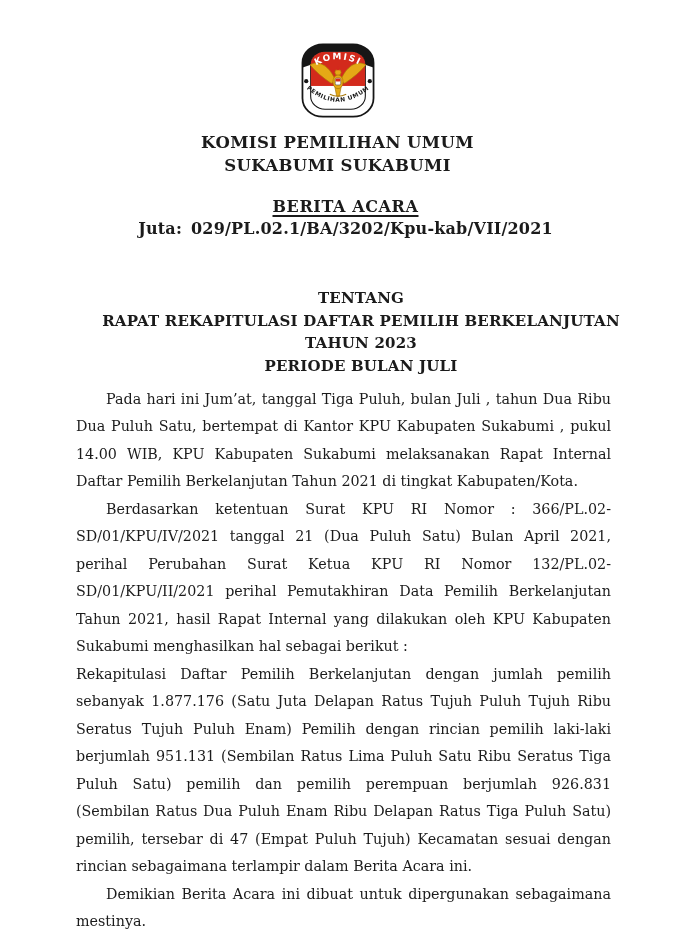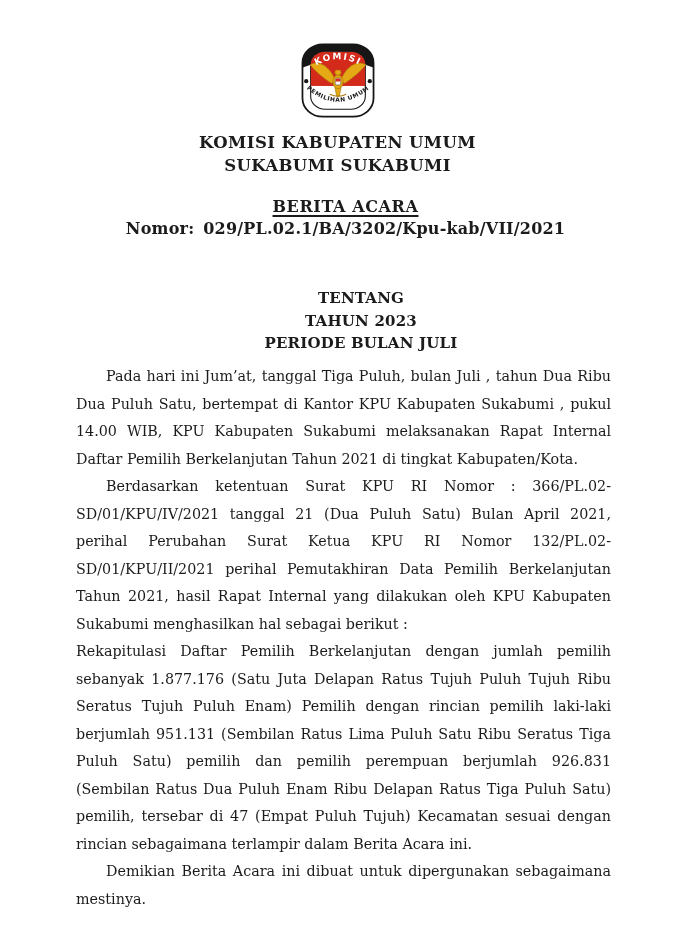--- a/index.html
+++ b/index.html
@@ -108,33 +108,34 @@
       <text font-size="13" font-weight="bold" letter-spacing="2.5" font-family="DejaVu Sans, sans-serif" fill="#ffffff">
         <textPath href="#topArc" startOffset="50%" text-anchor="middle">KOMISI</textPath>
       </text>
       <text font-size="8.6" font-weight="bold" letter-spacing="1" font-family="DejaVu Sans, sans-serif" fill="#161616">
         <textPath href="#botArc" startOffset="50%" text-anchor="middle">PEMILIHAN UMUM</textPath>
       </text>
     </svg>
   </div>
 
   <div class="org center">
-    <div>KOMISI KABUPATEN UMUM</div>
+    <div>KOMISI PEMILIHAN UMUM</div>
     <div>SUKABUMI SUKABUMI</div>
   </div>
 
   <div class="doc-title center">
     <div><span class="doc-type">BERITA ACARA</span></div>
     <div class="num-line">
-      <span>Nomor:</span><span class="num-value">029/PL.02.1/BA/3202/Kpu-kab/VII/2021</span>
+      <span>Juta:</span><span class="num-value">029/PL.02.1/BA/3202/Kpu-kab/VII/2021</span>
     </div>
   </div>
 
   <div class="subject center">
     <div>TENTANG</div>
+    <div>RAPAT REKAPITULASI DAFTAR PEMILIH BERKELANJUTAN</div>
     <div>TAHUN 2023</div>
     <div>PERIODE BULAN JULI</div>
   </div>
 
   <div class="body-text">
       <p class="para indent"><span>Pada hari ini </span><span class="b">Jum’at</span><span>, tanggal </span><span class="b">Tiga Puluh</span><span>, bulan </span><span class="b">Juli</span><span> , tahun </span><span class="b">Dua Ribu Dua Puluh Satu,</span><span> bertempat di Kantor KPU Kabupaten Sukabumi , pukul </span><span class="b">14.00 WIB,</span><span> KPU Kabupaten Sukabumi melaksanakan Rapat Internal Daftar Pemilih Berkelanjutan Tahun 2021 di tingkat Kabupaten/Kota.</span></p>
       <p class="para indent"><span>Berdasarkan ketentuan Surat KPU RI Nomor : 366/PL.02-SD/01/KPU/IV/2021 tanggal 21 (Dua Puluh Satu) Bulan April 2021, perihal Perubahan Surat Ketua KPU RI Nomor 132/PL.02-SD/01/KPU/II/2021 perihal Pemutakhiran Data Pemilih Berkelanjutan Tahun 2021, hasil Rapat Internal yang dilakukan oleh KPU Kabupaten Sukabumi menghasilkan hal sebagai berikut :</span></p>
       <p class="para"><span>Rekapitulasi Daftar Pemilih Berkelanjutan dengan jumlah pemilih sebanyak 1.877.176 (Satu Juta Delapan Ratus Tujuh Puluh Tujuh Ribu Seratus Tujuh Puluh Enam) Pemilih dengan rincian pemilih laki-laki berjumlah 951.131 (Sembilan Ratus Lima Puluh Satu Ribu Seratus Tiga Puluh Satu) pemilih dan pemilih perempuan berjumlah 926.831 (Sembilan Ratus Dua Puluh Enam Ribu Delapan Ratus Tiga Puluh Satu) pemilih, tersebar di 47 (Empat Puluh Tujuh) Kecamatan sesuai dengan rincian sebagaimana terlampir dalam Berita Acara ini.</span></p>
       <p class="para indent"><span>Demikian Berita Acara ini dibuat untuk dipergunakan sebagaimana mestinya.</span></p>
     </div>

